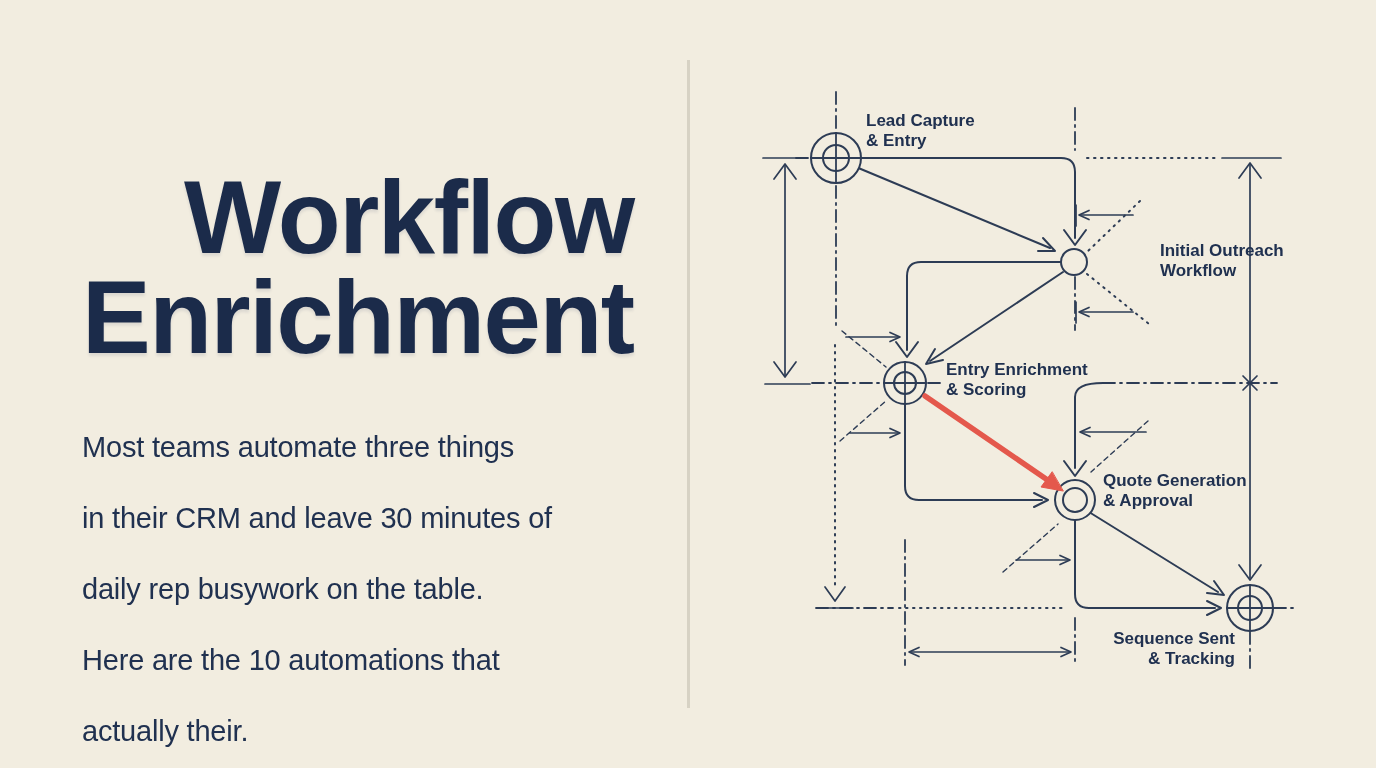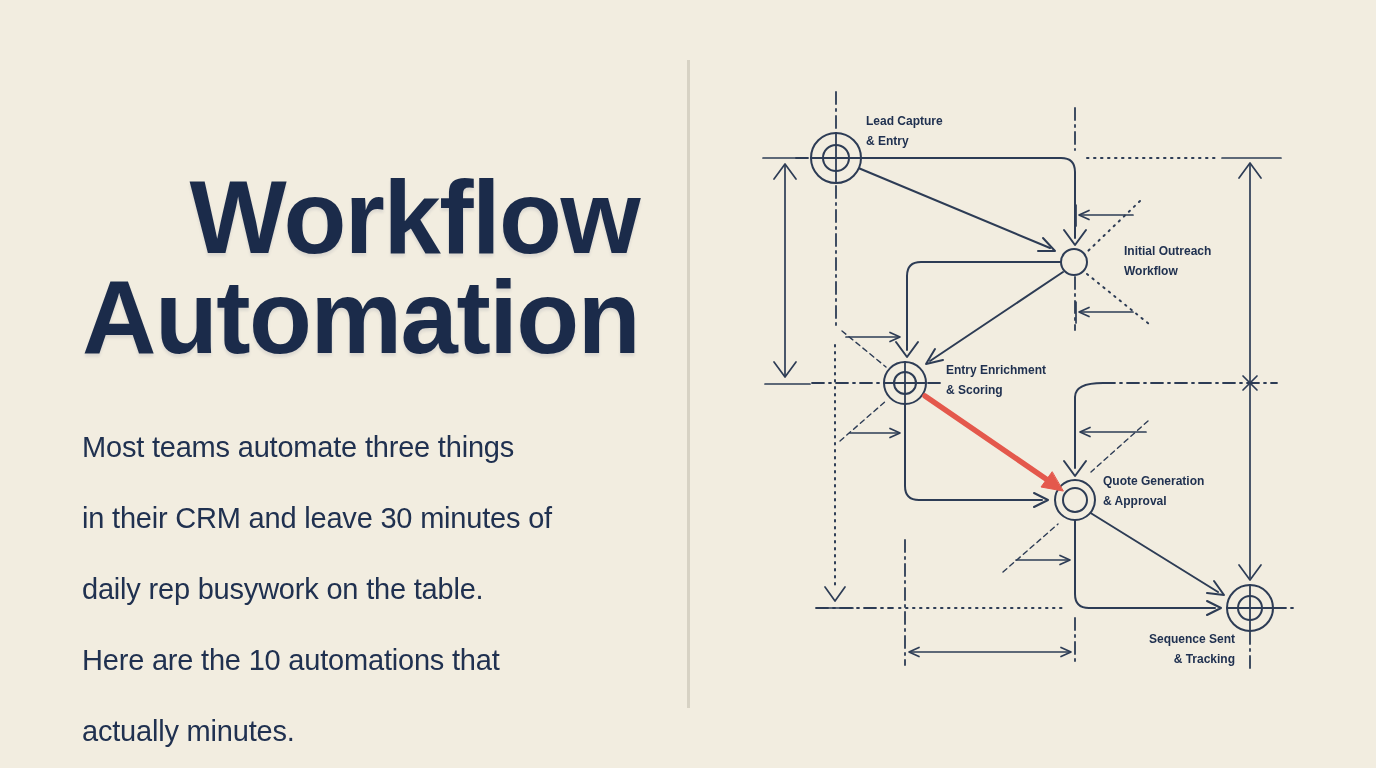--- a/index.html
+++ b/index.html
@@ -15,41 +15,41 @@
     color:#1b2b4a;text-shadow:0 3px 3px rgba(27,43,74,0.10);text-align:right;
   }
   .headline span{display:block;}
   .intro{
     position:absolute;left:82px;top:396px;width:560px;
     font-size:29px;line-height:39px;font-weight:400;color:#203150;letter-spacing:-0.2px;
   }
   .intro span{display:block;margin-top:32px;}
   .diagram-svg{position:absolute;left:0;top:0;}
   .node-label{
-    position:absolute;font-size:12px;line-height:20px;font-weight:600;color:#203150;
+    position:absolute;font-size:17px;line-height:20px;font-weight:600;color:#203150;
     white-space:nowrap;
   }
   .node-label span{display:block;}
   .node-label.align-right{text-align:right;}
 </style>
 </head>
 <body>
 
 <div class="stage">
 
   <div class="headline">
     <span>Workflow</span>
-    <span>Automation</span>
+    <span>Enrichment</span>
   </div>
   <div class="intro">
     <span>Most teams automate three things</span>
     <span>in their CRM and leave 30 minutes of</span>
     <span>daily rep busywork on the table.</span>
     <span>Here are the 10 automations that</span>
-    <span>actually minutes.</span>
+    <span>actually their.</span>
   </div>
 
   <div class="divider"></div>
 
   <svg class="diagram-svg" width="1376" height="768" viewBox="0 0 1376 768" fill="none" stroke="#2d3c55" stroke-width="2" stroke-linecap="round" stroke-linejoin="round">
 
     <g stroke-dasharray="12 5 2 5" stroke-width="1.8">
       <line x1="836" y1="92" x2="836" y2="146"></line>
       <line x1="836" y1="186" x2="836" y2="330"></line>
       <line x1="796" y1="158" x2="811" y2="158"></line>
@@ -165,21 +165,21 @@
     <g stroke="#e4584c">
       <line x1="925" y1="396" x2="1049" y2="481" stroke-width="5.5"></line>
       <polygon points="1063,491 1041,487 1052,472" fill="#e4584c" stroke-width="1"></polygon>
     </g>
   </svg>
 
   <div class="node-label" style="left:866px;top:111px">
     <span>Lead Capture</span>
     <span>&amp; Entry</span>
   </div>
-  <div class="node-label" style="left:1124px;top:241px">
+  <div class="node-label" style="left:1160px;top:241px">
     <span>Initial Outreach</span>
     <span>Workflow</span>
   </div>
   <div class="node-label" style="left:946px;top:360px">
     <span>Entry Enrichment</span>
     <span>&amp; Scoring</span>
   </div>
   <div class="node-label" style="left:1103px;top:471px">
     <span>Quote Generation</span>
     <span>&amp; Approval</span>

